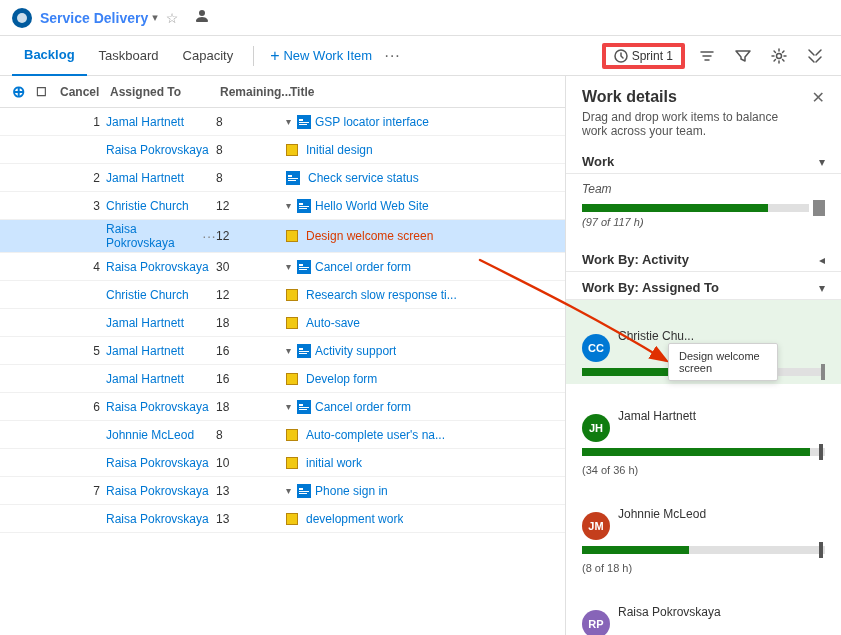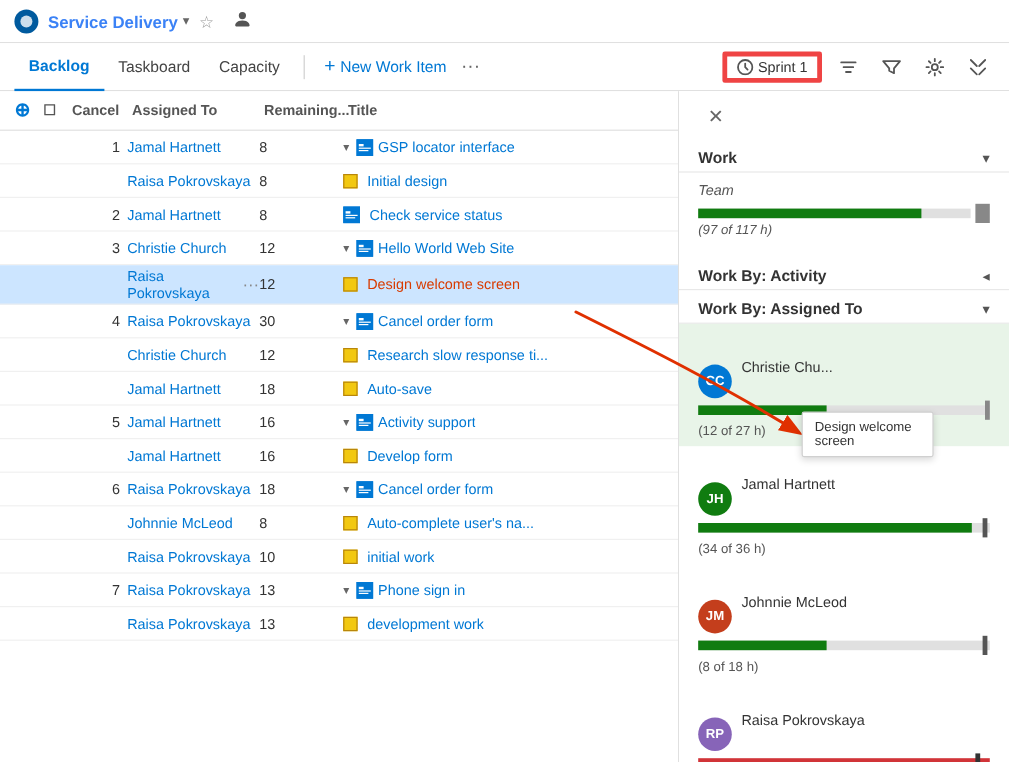--- a/index.html
+++ b/index.html
@@ -420,20 +420,24 @@
         <div class="row-title indent">
           <span class="task-icon"></span>
           <span class="title-text link" style="margin-left:4px;">development work</span>
         </div>
       </div>
 
     </div>
 
     <div class="right-panel">
       <div class="panel-header">
+        <div>
+          <div class="panel-title">Work details</div>
+          <div class="panel-desc">Drag and drop work items to balance work across your team.</div>
+        </div>
         <span class="close-btn">✕</span>
       </div>
 
       <div class="section-header">
         <span class="section-title">Work</span>
         <span class="section-expand">▾</span>
       </div>
       <div class="work-section">
         <div class="work-label">Team</div>
         <div style="display:flex;align-items:center;gap:4px;">
@@ -461,21 +465,20 @@
           <div class="person-info">
             <div class="person-name">Christie Chu...</div>
           </div>
         </div>
         <div class="person-bar-wrap">
           <div class="person-bar-bg">
             <div style="width:44%;height:100%;background:#107c10;"></div>
             <div style="position:absolute;right:0;top:0;width:4px;height:16px;background:#888;transform:translateY(-4px);"></div>
           </div>
         </div>
-        <div style="padding:0 16px 6px;font-size:11px;color:#555;">(12 of 27 h)</div>
       </div>
 
       <div>
         <div class="person-row">
           <div class="avatar" style="background:#107c10;">JH</div>
           <div class="person-info">
             <div class="person-name">Jamal Hartnett</div>
           </div>
         </div>
         <div class="person-bar-wrap">

